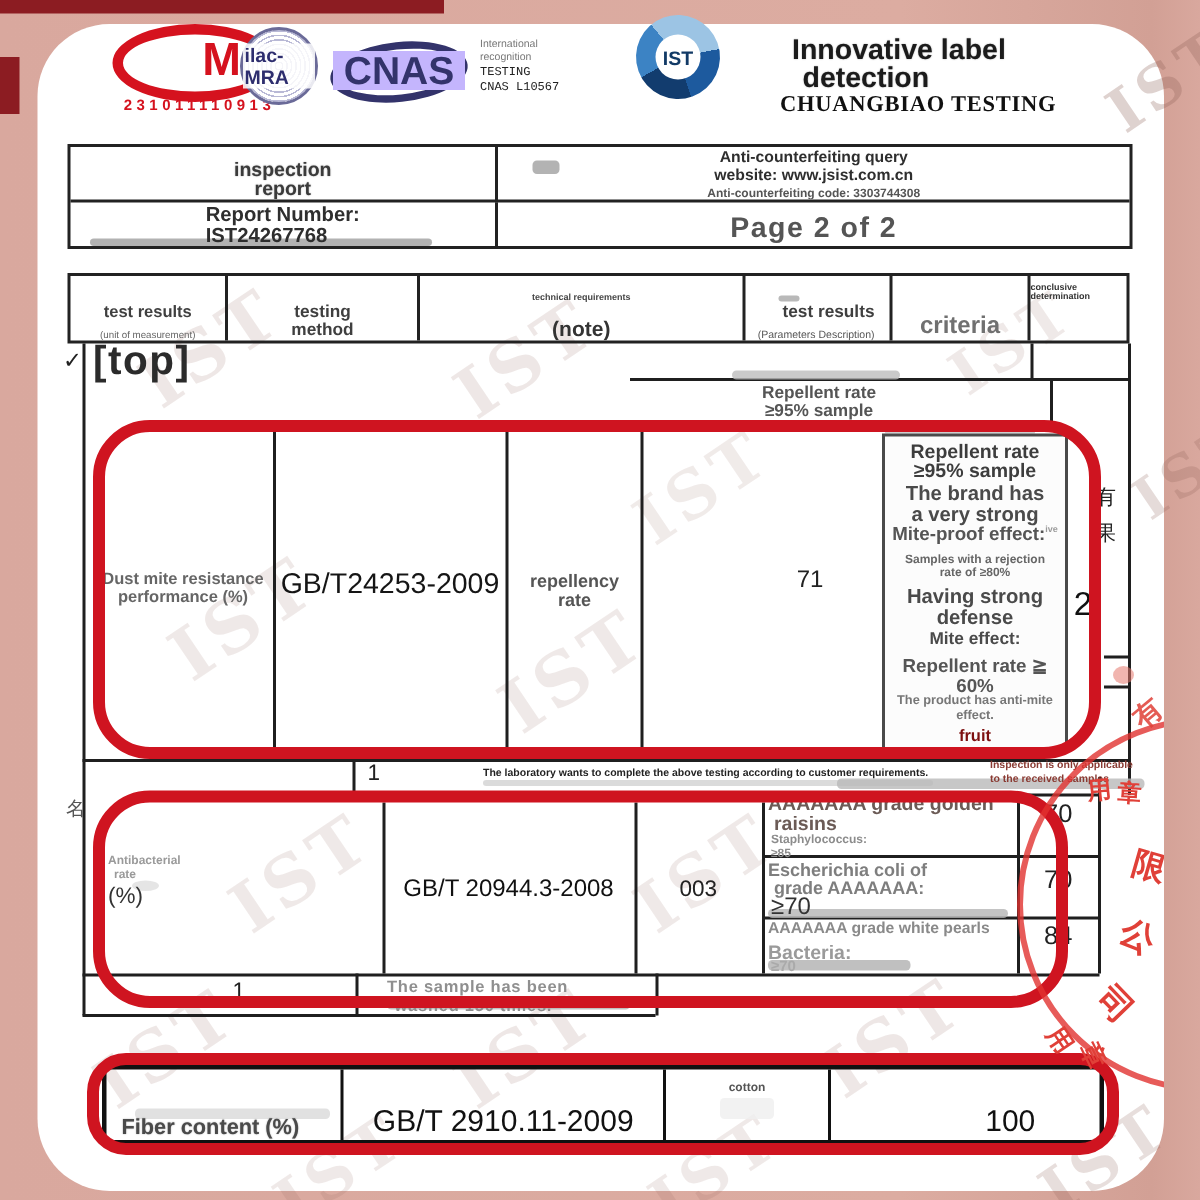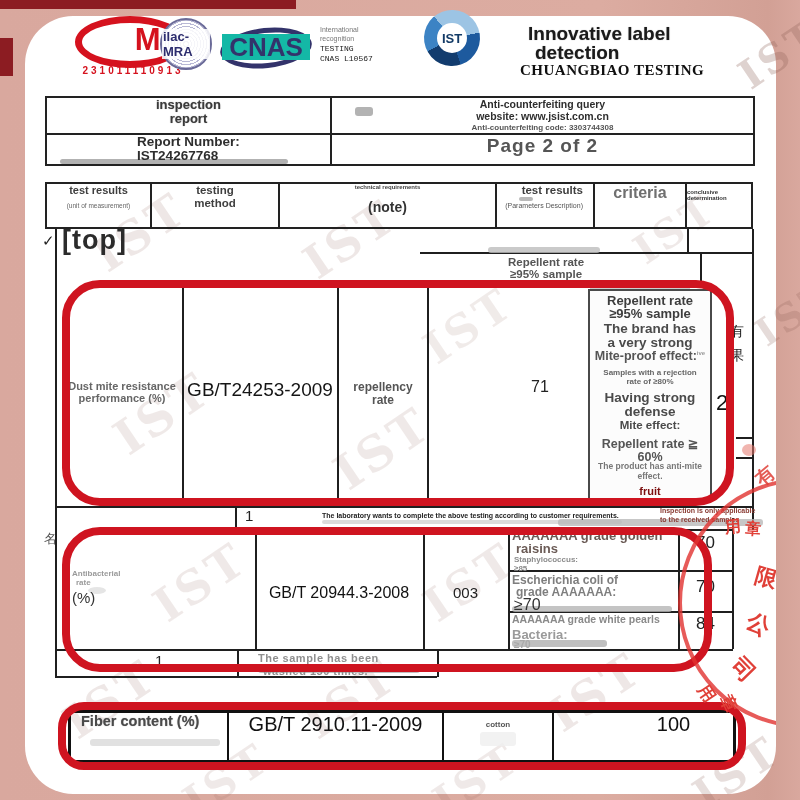--- a/index.html
+++ b/index.html
@@ -11,21 +11,21 @@
 .wm{position:absolute;font-family:"DejaVu Serif",serif;font-weight:bold;letter-spacing:4px;
   color:#8d5f55;transform:rotate(-34deg);z-index:2;pointer-events:none}
 .ln{position:absolute;background:#1f1f1f;z-index:5}
 .sm{position:absolute;background:#b5b5b5;border-radius:3px;opacity:.8;z-index:8}
 .tx{position:absolute;z-index:10;line-height:1.08}
 .b{font-weight:bold}
 .c{text-align:center}
 .blur{text-shadow:0 0 1px rgba(40,40,40,.45)}
 .redbox{position:absolute;border:8px solid #cf1420;border-radius:38px;z-index:50;pointer-events:none}
 .grid{position:absolute;display:grid;z-index:10;background:transparent}
-.cell{border-right:2px solid #222;display:flex;flex-direction:column;align-items:center;justify-content:flex-start;overflow:hidden}
+.cell{border-right:2px solid #222;display:flex;flex-direction:column;align-items:center;justify-content:flex-end;overflow:hidden}
 .cell:last-child,.nr{border-right:none}
 .bb{border-bottom:2px solid #222}
 .stampwrap{position:absolute;left:25px;top:16px;width:751px;height:778px;border-radius:48px;overflow:hidden;z-index:60;pointer-events:none}
 .stch{position:absolute;color:#e04038;font-weight:bold;font-family:"DejaVu Sans",sans-serif}
 .panel{position:absolute;left:588px;top:289px;width:124px;height:212px;border:2px solid #4a4a4a;background:#fcfcfc;z-index:9;overflow:hidden}
 .panel div{position:absolute;width:100%;text-align:center;line-height:1.0;font-weight:bold}
 .decor{position:absolute;background:#8c1c22;z-index:3}
 </style>
 </head>
 <body>
@@ -58,21 +58,21 @@
   <div class="abs b" style="left:0;top:6px;width:110px;text-align:right;font-size:31px;color:#d5121e;letter-spacing:1px">MA</div>
 </div>
 <div class="tx b" style="left:77px;top:66px;width:112px;text-align:center;font-size:10px;color:#d5121e;letter-spacing:3px">231011110913</div>
 
 <div class="abs" style="left:160px;top:18px;width:52px;height:52px;border:2px solid #6a6a98;border-radius:50%;z-index:10;background:repeating-radial-gradient(circle at 50% 50%,#ffffff 0 2px,#b9b9d6 2px 3px);display:flex;align-items:center;justify-content:center">
   <span class="b" style="font-size:13px;color:#2d2d6e;background:rgba(255,255,255,.85);padding:0 1px">ilac-MRA</span>
 </div>
 
 <div class="abs" style="left:218px;top:24px;width:96px;height:48px;z-index:10">
   <div class="abs" style="left:2px;top:4px;width:92px;height:40px;border:5px solid #33336b;border-radius:50%;transform:rotate(-6deg)"></div>
-  <div class="abs b" style="left:4px;top:10px;width:88px;text-align:center;font-size:26px;color:#33336b;background:#14b8a6;line-height:1">CNAS</div>
+  <div class="abs b" style="left:4px;top:10px;width:88px;text-align:center;font-size:26px;color:#33336b;background:#c4b5fd;line-height:1">CNAS</div>
 </div>
 
 <div class="tx" style="left:320px;top:26px;width:80px;color:#777;font-size:7px;line-height:1.25">
   <div>International</div>
   <div>recognition</div>
   <div style="color:#222;font-size:8px;font-family:'Liberation Mono',monospace">TESTING</div>
   <div style="color:#222;font-size:8px;font-family:'Liberation Mono',monospace">CNAS L10567</div>
 </div>
 
 <div class="abs" style="left:424px;top:10px;width:56px;height:56px;border-radius:50%;z-index:10;background:conic-gradient(#9cc4e4 0 15%,#1d5a9e 15% 38%,#123c6e 38% 60%,#3c83c4 60% 82%,#9cc4e4 82% 100%);transform:rotate(25deg);display:flex;align-items:center;justify-content:center">

